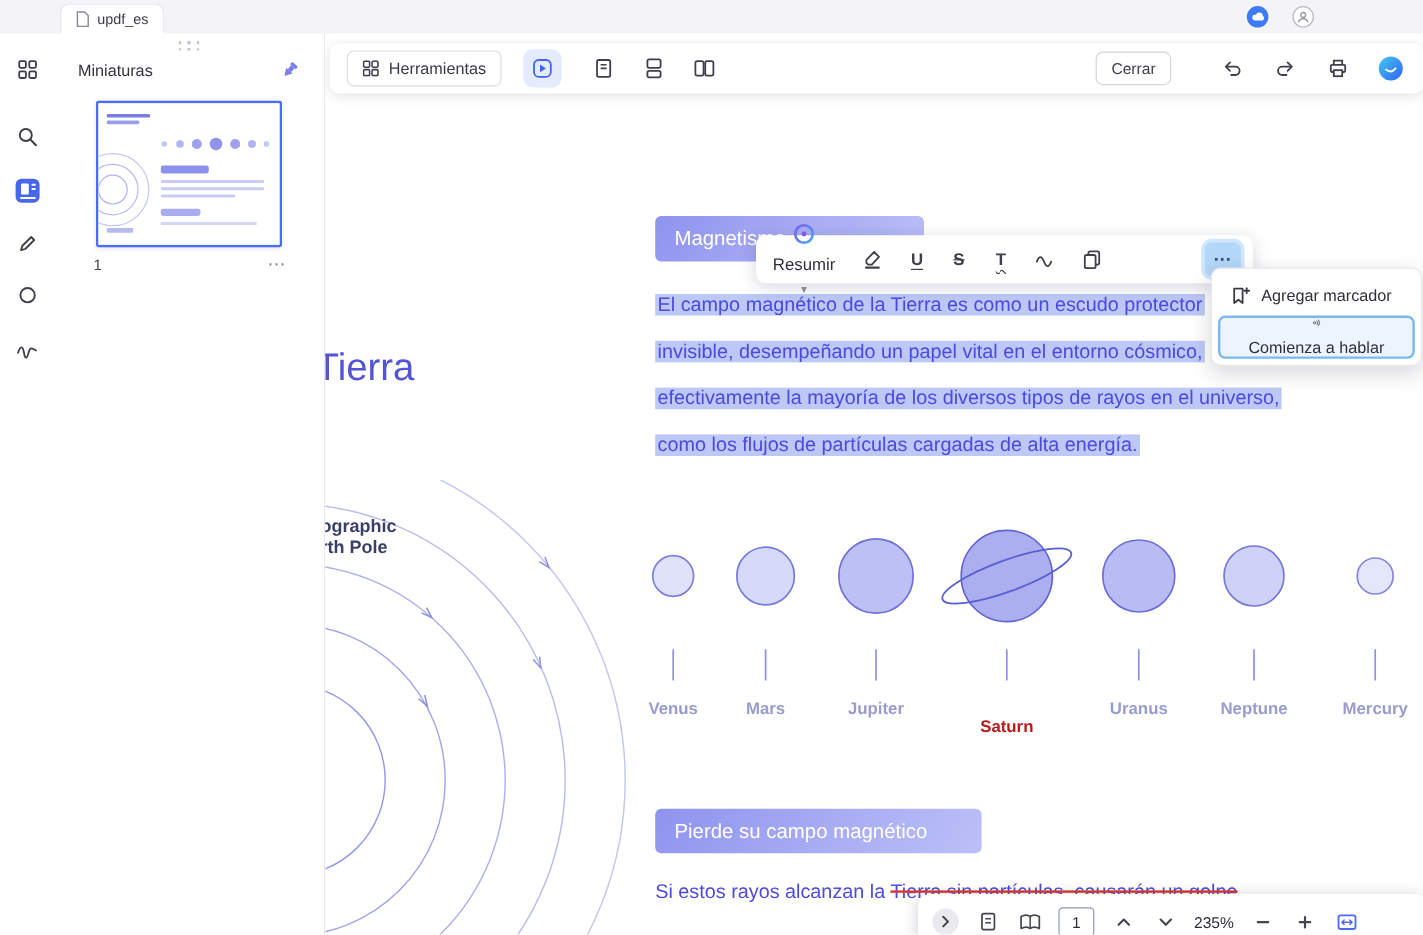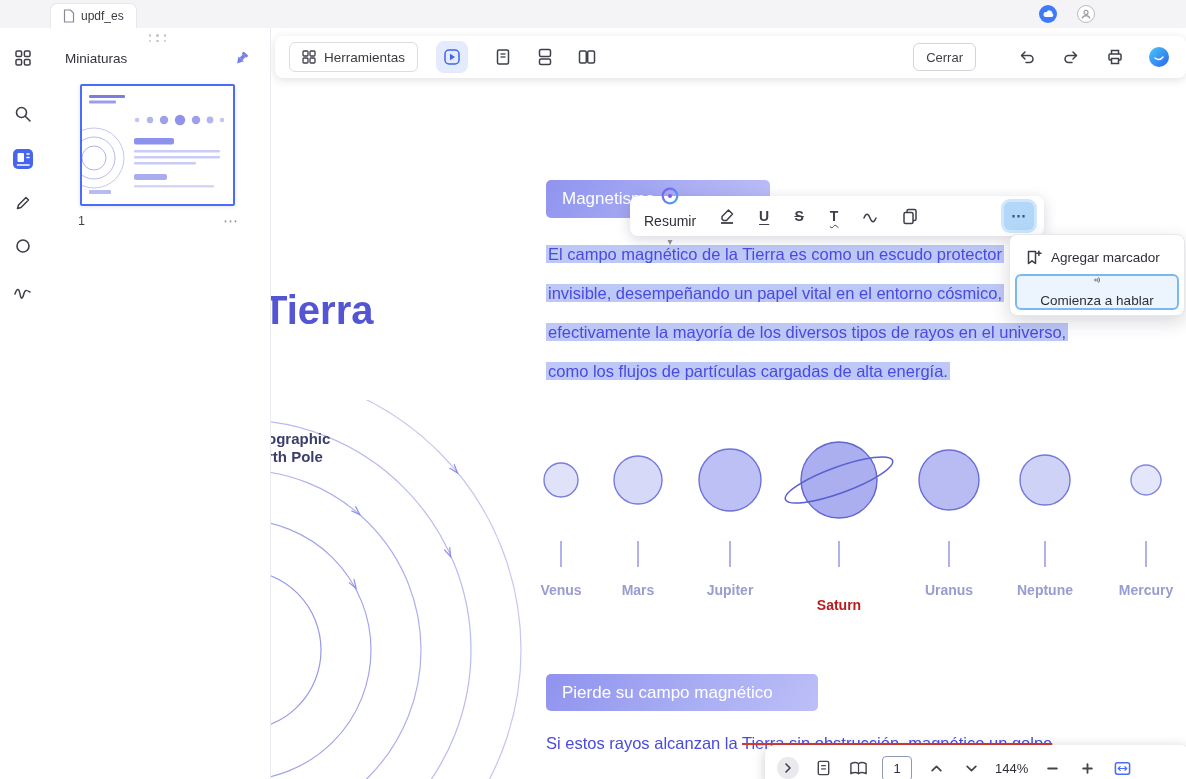--- a/index.html
+++ b/index.html
@@ -35,21 +35,21 @@
     border-radius:2px; background:#fff; box-shadow:0 1px 4px rgba(40,40,80,.12); cursor:pointer; }
   .thumb-foot { display:flex; align-items:center; justify-content:space-between;
     padding:8px 32px 0 33px; }
   .thumb-num { font-size:12.5px; color:#46464e; }
   .thumb-more { font-size:15px; color:#8a8a94; cursor:pointer; line-height:10px; }
 
   
   .main { position:absolute; left:271px; top:28px; width:915px; height:751px;
     background:#fff; overflow:hidden; }
 
-  .doc-heading { position:absolute; left:-8px; top:260px; font-size:40px; font-weight:700;
+  .doc-heading { position:absolute; left:-8px; top:260px; font-size:32px; font-weight:400;
     color:#5355d5; }
   .geo1 { position:absolute; left:-24px; top:402px; font-size:15px; font-weight:700; color:#3b3e68; }
   .geo2 { position:absolute; left:-24px; top:420px; font-size:15px; font-weight:700; color:#3b3e68; }
 
   .badge { position:absolute; height:38px; border-radius:5px; color:#fff; font-size:17px;
     line-height:38px; padding-left:16px; white-space:nowrap; overflow:hidden;
     background:linear-gradient(125deg,#8f93ee 0%,#a9adf3 55%,#bcbff7 100%); }
   .badge1 { left:275px; top:152px; width:224px; z-index:5; }
   .badge2 { left:275px; top:646px; width:272px; height:37px; line-height:37px; }
 
@@ -95,21 +95,21 @@
     width:22px; text-align:center; }
   .u-ico { text-decoration:underline; text-underline-offset:3px; }
   .s-ico { text-decoration:line-through; }
   .w-ico { text-decoration:underline wavy; text-underline-offset:3px;
     text-decoration-thickness:1px; }
   .more-btn { margin-left:auto; width:30px; height:28px; border-radius:6px; background:#b3d7f8;
     box-shadow:0 0 0 3px #cfe6fb; display:flex; align-items:center; justify-content:center;
     font-size:15px; font-weight:700; letter-spacing:1px; color:#33517a; cursor:pointer; }
 
   
-  .ctx-menu { position:absolute; left:738px; top:206px; width:176px; background:#fff;
+  .ctx-menu { position:absolute; left:738px; top:195px; width:176px; background:#fff;
     border:1px solid #e8e8ec; border-radius:8px; box-shadow:0 6px 18px rgba(20,20,50,.16);
     padding:5px; z-index:40; }
   .ctx-item { display:flex; align-items:center; gap:9px; height:34px; padding:0 9px;
     font-size:13.5px; color:#2f2f38; border-radius:6px; cursor:pointer; white-space:nowrap; }
   .ctx-item.hl { border:2px solid #7ab8f3; background:#ecf5fe; height:36px;flex-direction:column; }
 
   
   .bottom-bar { position:absolute; left:494px; right:-4px; top:717px; height:46px;
     background:#fff; border-radius:10px; box-shadow:0 2px 12px rgba(30,30,60,.22);
     display:flex; align-items:center; padding:0 12px; gap:13px; z-index:50; }
@@ -294,21 +294,21 @@
     <div class="planet-label" style="left:317px">Mars</div>
     <div class="planet-label" style="left:409px">Jupiter</div>
     <div class="planet-label saturn" style="left:518px">Saturn</div>
     <div class="planet-label" style="left:628px">Uranus</div>
     <div class="planet-label" style="left:724px">Neptune</div>
     <div class="planet-label" style="left:825px">Mercury</div>
 
     <div class="badge badge2">Pierde su campo magnético</div>
 
     <div class="bottom-sentence">
-      <span>Si estos rayos alcanzan la </span><span class="struck">Tierra sin obstrucción, magnético un golpe</span>
+      <span>Si estos rayos alcanzan la </span><span class="struck">Tierra sin partículas, causarán un golpe</span>
     </div>
 
     <div class="flt-toolbar">
       <div class="btn-outline">
         <svg width="14" height="14" viewBox="0 0 14 14">
           <rect x="1" y="1" width="5" height="5" rx="1" fill="none" stroke="#3f4049" stroke-width="1.3"></rect>
           <rect x="8" y="1" width="5" height="5" rx="1" fill="none" stroke="#3f4049" stroke-width="1.3"></rect>
           <rect x="1" y="8" width="5" height="5" rx="1" fill="none" stroke="#3f4049" stroke-width="1.3"></rect>
           <rect x="8" y="8" width="5" height="5" rx="1" fill="none" stroke="#3f4049" stroke-width="1.3"></rect>
         </svg>
@@ -461,21 +461,21 @@
       <div class="bb-ico">
         <svg width="13" height="13" viewBox="0 0 12 12">
           <path d="M2 8l4-4 4 4" fill="none" stroke="#45454e" stroke-width="1.6" stroke-linecap="round" stroke-linejoin="round"></path>
         </svg>
       </div>
       <div class="bb-ico">
         <svg width="13" height="13" viewBox="0 0 12 12">
           <path d="M2 4l4 4 4-4" fill="none" stroke="#45454e" stroke-width="1.6" stroke-linecap="round" stroke-linejoin="round"></path>
         </svg>
       </div>
-      <span class="zoom-label">144%</span>
+      <span class="zoom-label">235%</span>
       <div class="bb-ico">
         <svg width="13" height="13" viewBox="0 0 12 12">
           <line x1="2" y1="6" x2="10" y2="6" stroke="#45454e" stroke-width="1.7" stroke-linecap="round"></line>
         </svg>
       </div>
       <div class="bb-ico">
         <svg width="13" height="13" viewBox="0 0 12 12">
           <line x1="2" y1="6" x2="10" y2="6" stroke="#45454e" stroke-width="1.7" stroke-linecap="round"></line>
           <line x1="6" y1="2" x2="6" y2="10" stroke="#45454e" stroke-width="1.7" stroke-linecap="round"></line>
         </svg>

